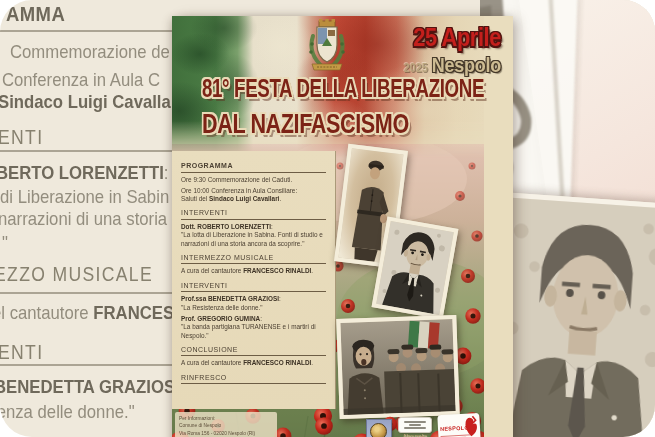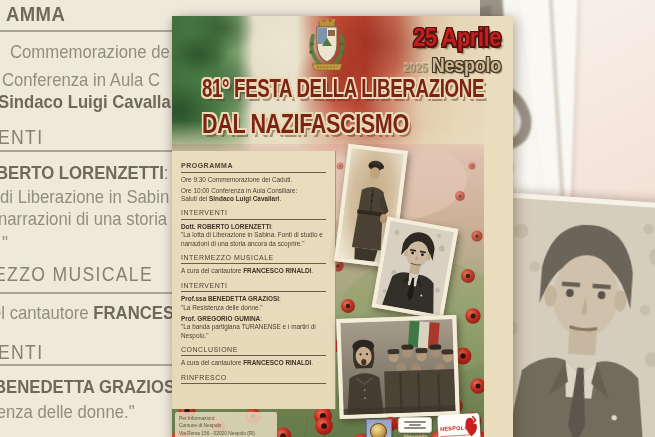--- a/index.html
+++ b/index.html
@@ -1,18 +1,18 @@
 <!DOCTYPE html>
 <html><head>
 <meta charset="utf-8">
 <style>
   html,body{margin:0;padding:0;}
   .stage{
     position:relative;width:655px;height:437px;overflow:hidden;
-    background:#efe9dc;font-family:"Liberation Sans",sans-serif;
+    background:#efe9dc;font-family:"Liberation Sans",sans-serif;border-radius:32px;
   }
   
   .bg-left{position:absolute;left:0;top:0;width:185px;height:437px;}
   .bgl-line{
     position:absolute;font-size:19px;color:#938d7e;white-space:nowrap;
     transform:scaleX(.88);transform-origin:0 0;line-height:1.1;
   }
   .bgl-line .b{font-weight:bold;color:#6f695b;}
   .bgl-line.hdr{color:#87816f;letter-spacing:1.5px;font-size:20px;}
   .bgl-line.hdrbold{font-weight:bold;color:#696253;font-size:21px;letter-spacing:.5px;}

